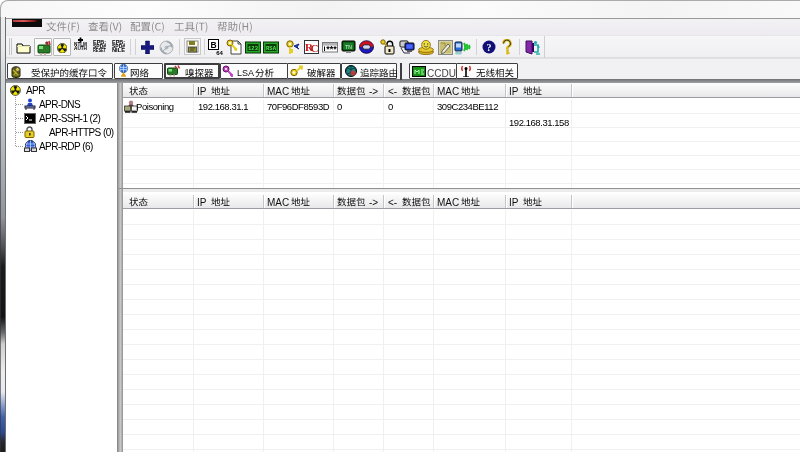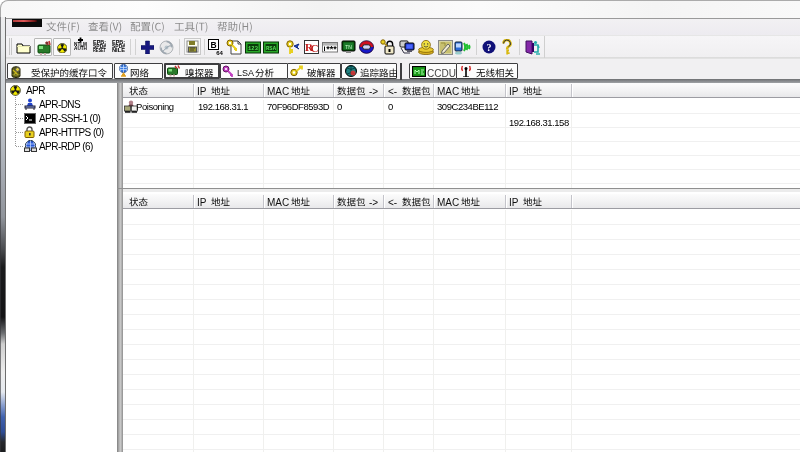--- a/index.html
+++ b/index.html
@@ -303,27 +303,27 @@
       <path d="M4 5h4l1 3H3z" fill="#2244cc"></path>
       <rect x="1" y="8" width="10" height="2" fill="#8899dd" stroke="#223"></rect>
       <path d="M2 10v2M10 10v2" stroke="#223"></path>
     </svg>
     <div class="abs t11" style="left:39px;top:99px">APR-DNS</div>
     <svg style="position:absolute;left:24px;top:113px" width="12" height="11" viewBox="0 0 12 11">
       <rect x="0.5" y="0.5" width="11" height="10" fill="#000" stroke="#666"></rect>
       <path d="M2 3l2 2-2 2" stroke="#fff" stroke-width="1" fill="none"></path>
       <path d="M5 7h3" stroke="#fff"></path>
     </svg>
-    <div class="abs t11" style="left:39px;top:113px">APR-SSH-1 (0)</div>
+    <div class="abs t11" style="left:39px;top:113px">APR-SSH-1 (2)</div>
     <svg style="position:absolute;left:24px;top:126px" width="11" height="12" viewBox="0 0 11 12">
       <rect x="1" y="5" width="9" height="6.5" rx="1" fill="#e8d020" stroke="#806000"></rect>
       <path d="M3 5V3.5a2.5 2.5 0 0 1 5 0V5" fill="none" stroke="#555" stroke-width="1.4"></path>
       <rect x="5" y="7" width="1.6" height="2.5" fill="#333"></rect>
     </svg>
-    <div class="abs t11" style="left:39px;top:127px">APR-HTTPS (0)</div>
+    <div class="abs t11" style="left:49px;top:127px">APR-HTTPS (0)</div>
     <svg style="position:absolute;left:24px;top:140px" width="13" height="12" viewBox="0 0 13 12">
       <circle cx="6.5" cy="5.5" r="5" fill="#2a5ad8" stroke="#123"></circle>
       <path d="M2 4h9M2 7h9M6.5 0.5v10M3.5 1.5a7 7 0 0 0 0 8M9.5 1.5a7 7 0 0 1 0 8" stroke="#cfe0ff" stroke-width="0.7" fill="none"></path>
       <rect x="0.5" y="8" width="5" height="3.5" fill="#ddd" stroke="#333"></rect>
       <rect x="7.5" y="8" width="5" height="3.5" fill="#ddd" stroke="#333"></rect>
     </svg>
     <div class="abs t11" style="left:39px;top:141px">APR-RDP (6)</div>
     <div class="abs" style="left:123px;top:83px;width:677px;height:106px;background:#fff"></div>
     <div class="abs" style="left:123px;top:83px;width:677px;height:15px;background:linear-gradient(180deg,#fcfcfc,#f2f2f3 55%,#e8e8ea);border-bottom:1px solid #9c9ca2"></div>
     <div class="abs" style="left:193px;top:84px;width:1px;height:13px;background:#c4c4ca"></div>

